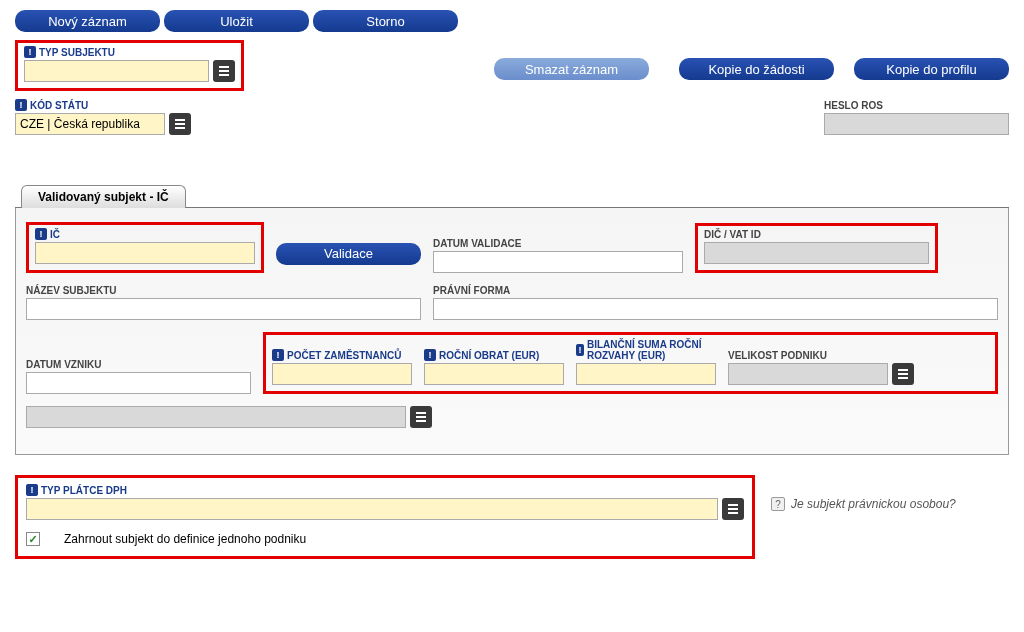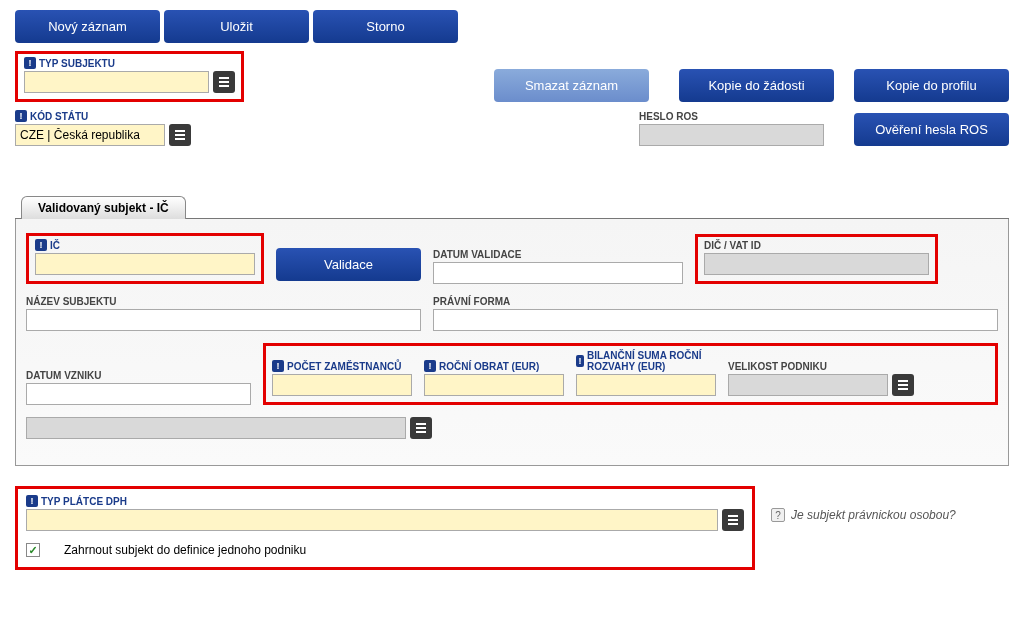--- a/index.html
+++ b/index.html
@@ -1,22 +1,22 @@
 <!DOCTYPE html>
 <html><head>
   <meta charset="utf-8">
   <style>
     * { box-sizing: border-box; margin: 0; padding: 0; }
     body { font-family: Arial, sans-serif; font-size: 11px; background: #fff; padding: 10px 15px; }
     
     .top-buttons { display: flex; gap: 4px; margin-bottom: 8px; }
     .btn { 
       display: inline-flex; align-items: center; justify-content: center;
-      height: 33px; padding: 0 10px; border: none; cursor: pointer;
-      font-size: 13px; font-weight: normal; border-radius: 4px;
+      height: 22px; padding: 0 10px; border: none; cursor: pointer;
+      font-size: 13px; font-weight: normal; border-radius: 10px;
       color: #fff; background: linear-gradient(#2952b3, #143a8f);
       min-width: 145px;
     }
     .btn-light { background: linear-gradient(#8aabdb, #6b8dcc); }
     .btn-wide { min-width: 155px; }
     
     .row { display: flex; align-items: flex-end; gap: 20px; margin-bottom: 8px; }
     
     .field-wrap { display: flex; flex-direction: column; }
     .field-label { 
@@ -130,21 +130,20 @@
     </div>
   </div>
 
   <div style="margin-left:auto; display:flex; gap:20px; align-items:flex-end;">
     <div class="field-wrap">
       <div class="field-label plain">
         <span>HESLO ROS</span>
       </div>
       <input type="text" class="input-gray" style="width: 185px;" value="">
     </div>
-    <button class="btn btn-wide" style="margin-left:10px;">Ověření hesla ROS</button>
   </div>
 </div>
 
 <div class="tab-container">
   <div class="tab-header">
     <div class="tab">Validovaný subjekt - IČ</div>
   </div>
   <div class="tab-body">
 
     <div class="grid-row">

